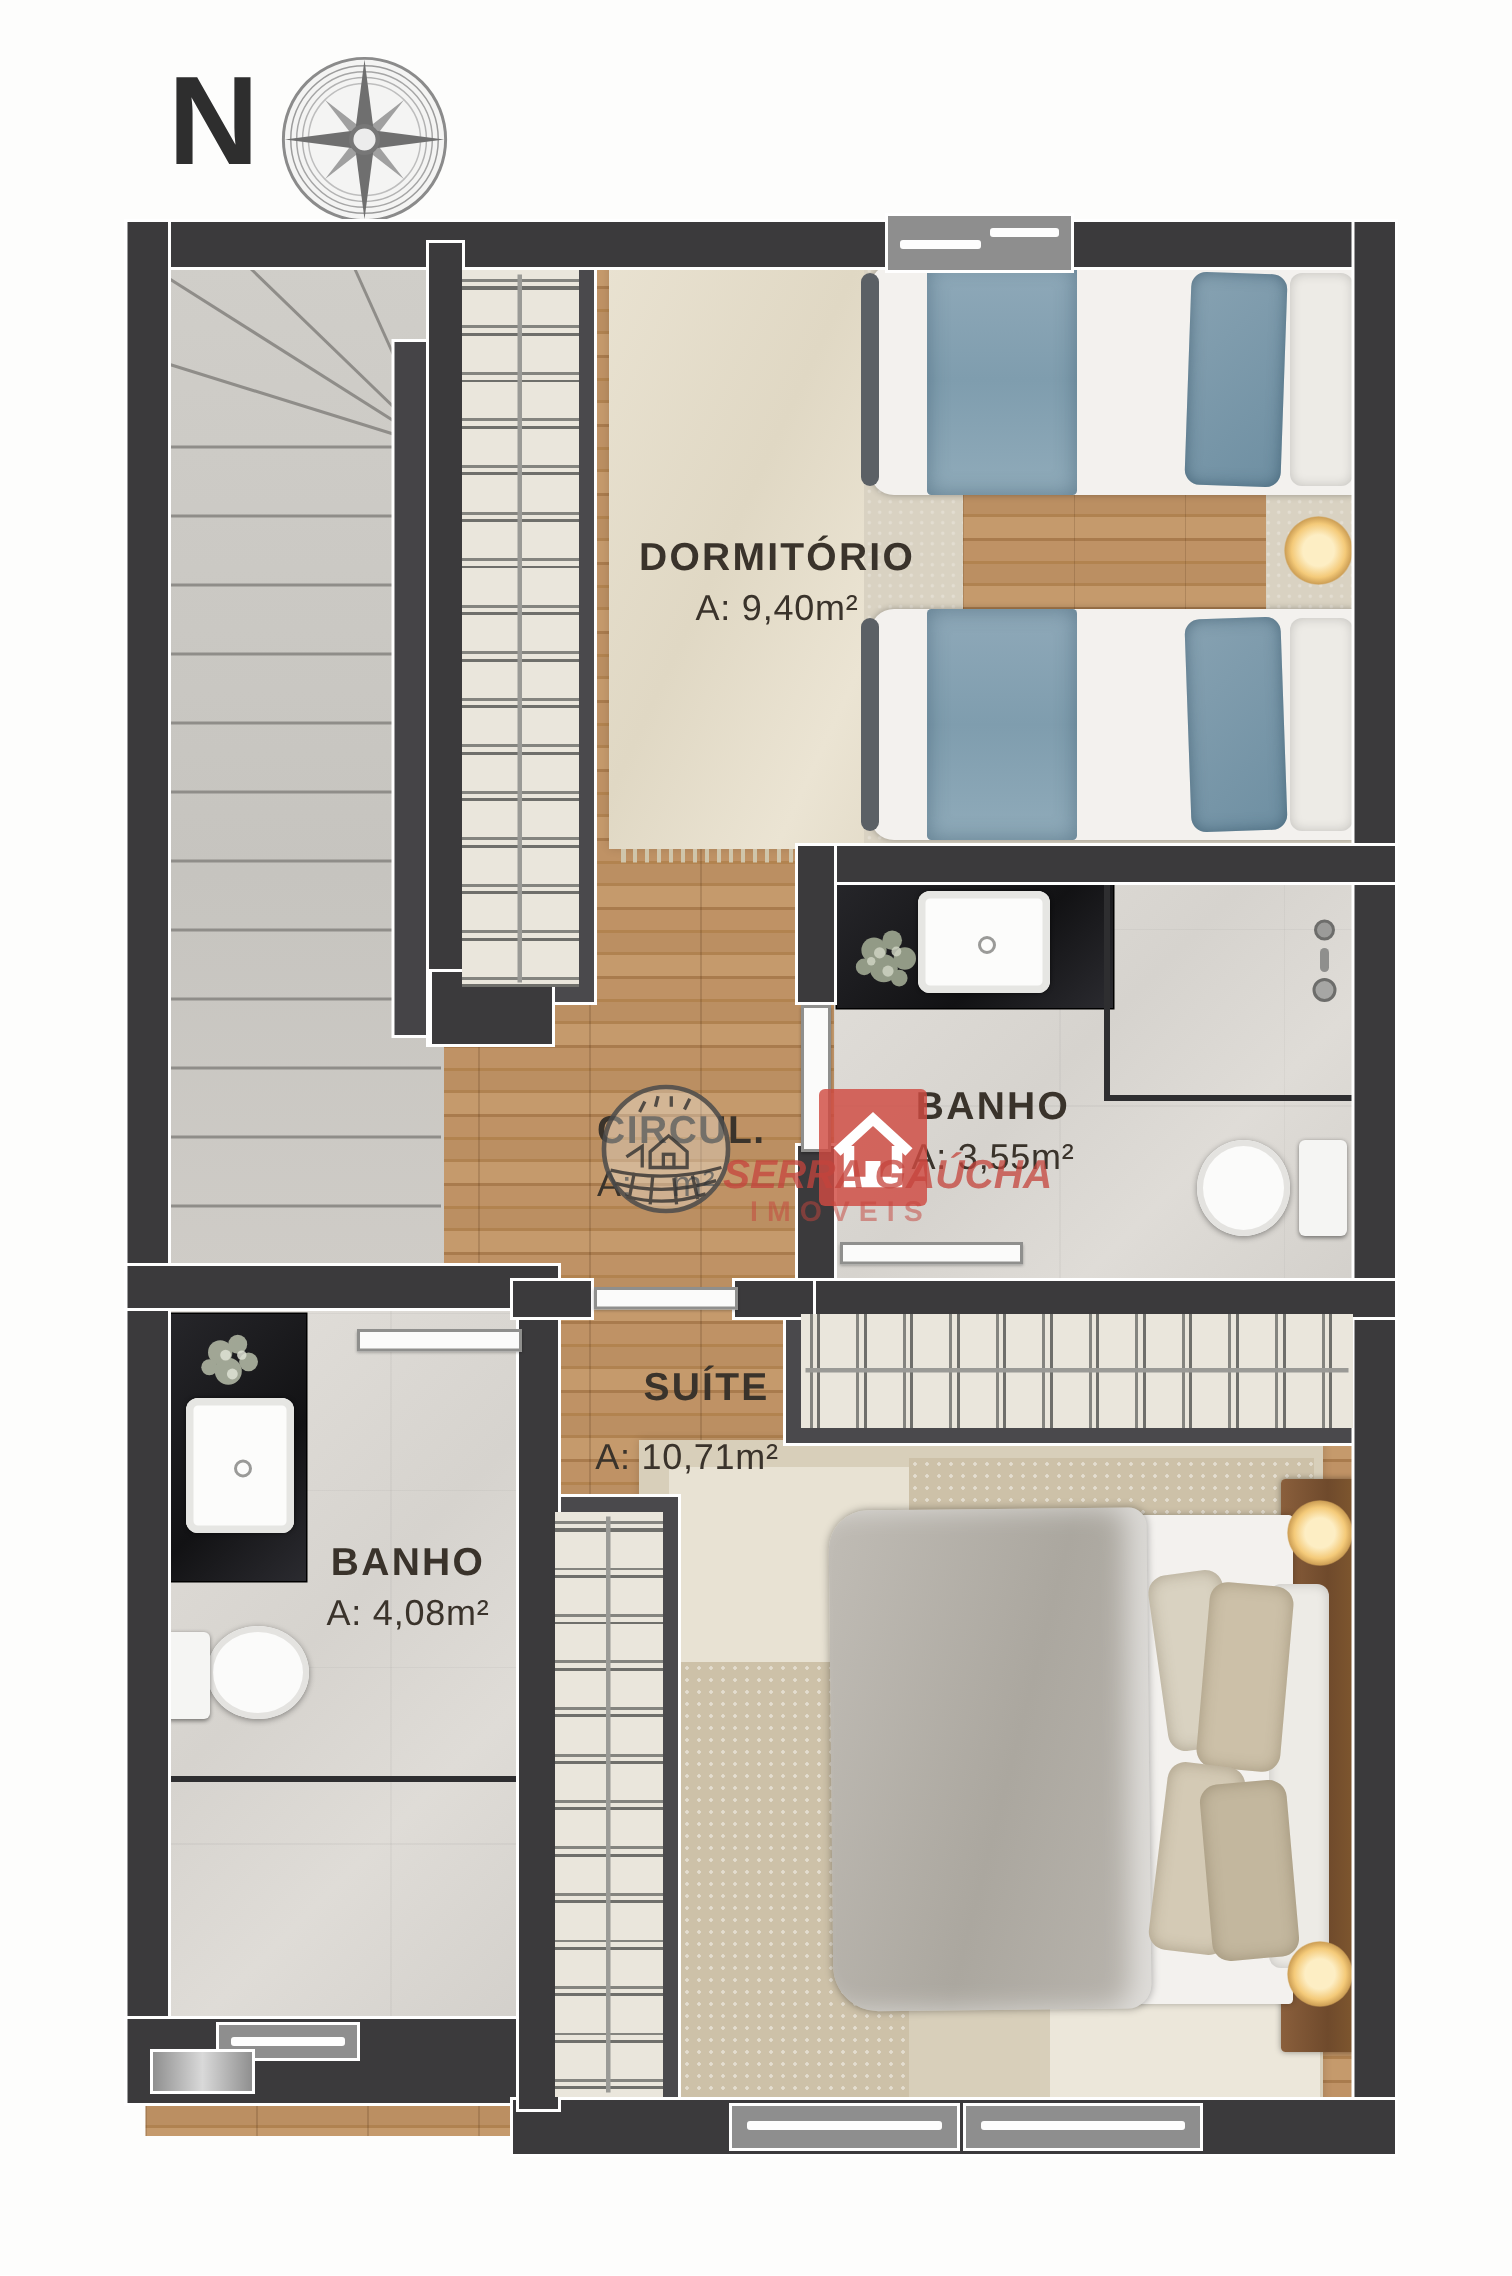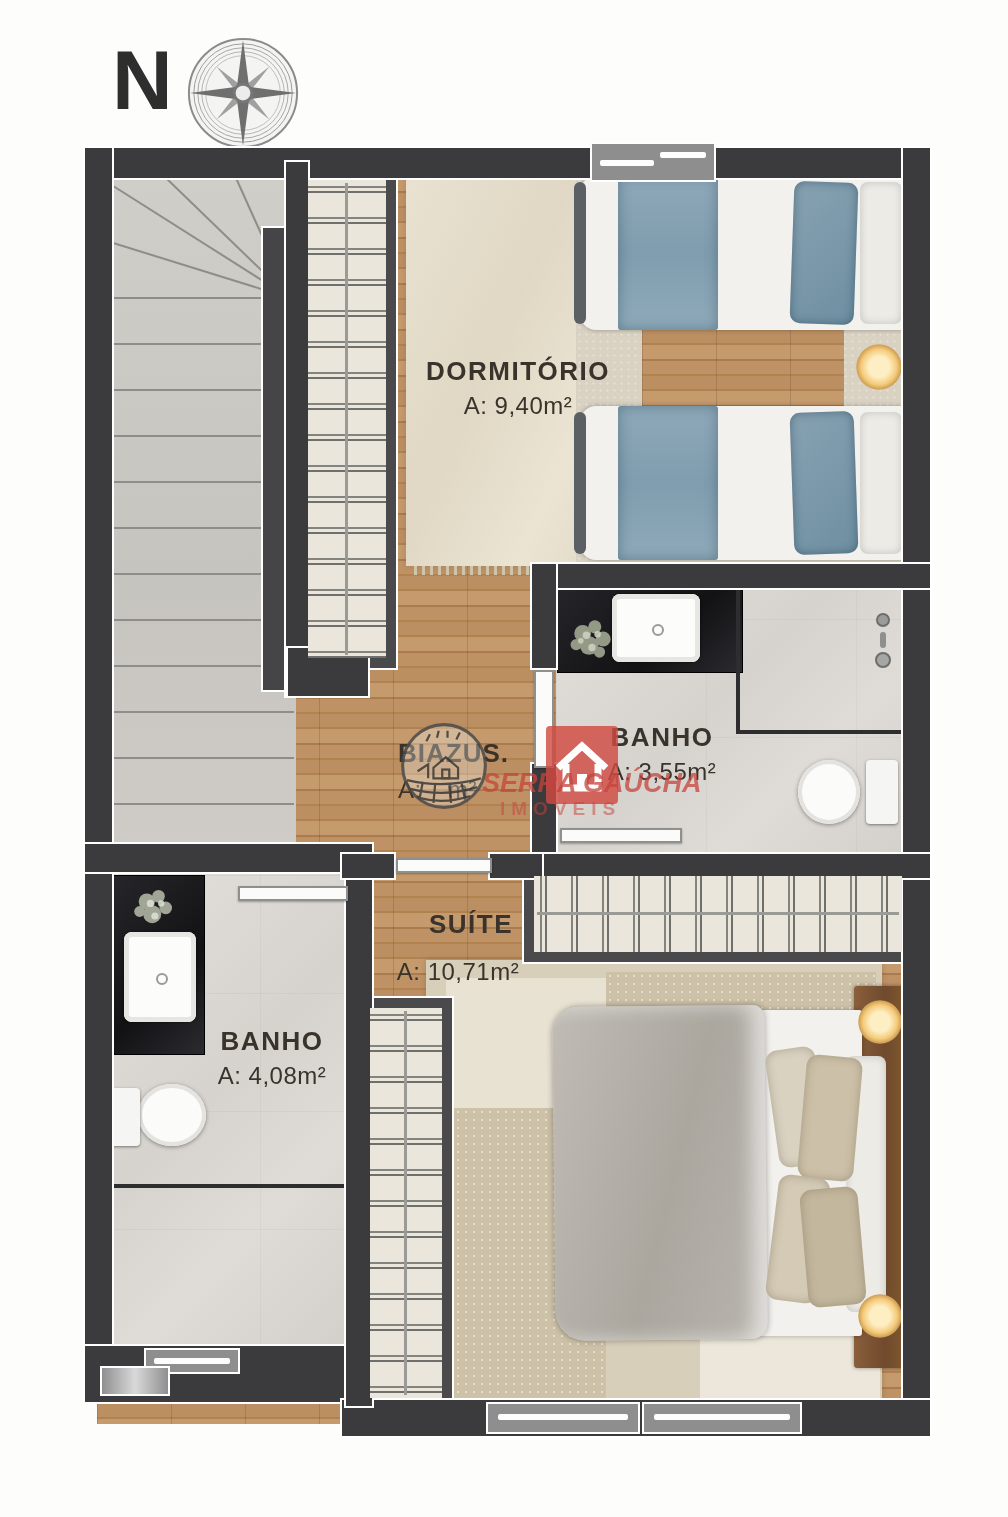--- a/index.html
+++ b/index.html
@@ -186,21 +186,21 @@
     <circle cx="15" cy="8" r="6" fill="#9b9b99" stroke="#6d6d6b" stroke-width="2"></circle>
     <rect x="12" y="20" width="6" height="16" rx="3" fill="#8f8f8d"></rect>
     <circle cx="15" cy="48" r="7" fill="#a6a6a4" stroke="#6d6d6b" stroke-width="2"></circle>
   </svg>
   <div class="abs toilet-bowl" style="left:798px;top:760px;width:62px;height:64px;"></div>
   <div class="abs toilet-tank" style="left:866px;top:760px;width:32px;height:64px;"></div>
   <div class="abs door-leaf" style="left:560px;top:828px;width:118px;height:11px;"></div>
   <div class="abs room-name centered" style="left:662px;top:722px;">BANHO</div>
   <div class="abs room-area centered" style="left:662px;top:758px;">A: 3,55m²</div>
 
-  <div class="abs room-name" style="left:398px;top:738px;z-index:8;letter-spacing:1px;">BIAZUS.</div>
+  <div class="abs room-name" style="left:398px;top:738px;z-index:8;letter-spacing:1px;">CIRCUL.</div>
   <div class="abs room-area" style="left:398px;top:776px;z-index:8;">A:</div>
   <div class="abs room-area" style="left:448px;top:776px;z-index:8;">m²</div>
 
   <svg class="abs wm-logo" style="left:400px;top:722px;" width="88" height="88" viewBox="0 0 100 100">
     <circle cx="50" cy="50" r="47" fill="rgba(240,238,234,.38)" stroke="#4c4c4c" stroke-width="3.5"></circle>
     <g stroke="#3e3e3e" stroke-width="2.5" fill="none">
       <path d="M30,22 L34,14 M42,18 L44,10 M54,18 L54,10 M64,20 L68,12"></path>
       <path d="M38,52 L52,40 L66,52 V64 H38 Z"></path>
       <rect x="48" y="54" width="8" height="10"></rect>
       <path d="M20,56 L32,48 V64"></path>

